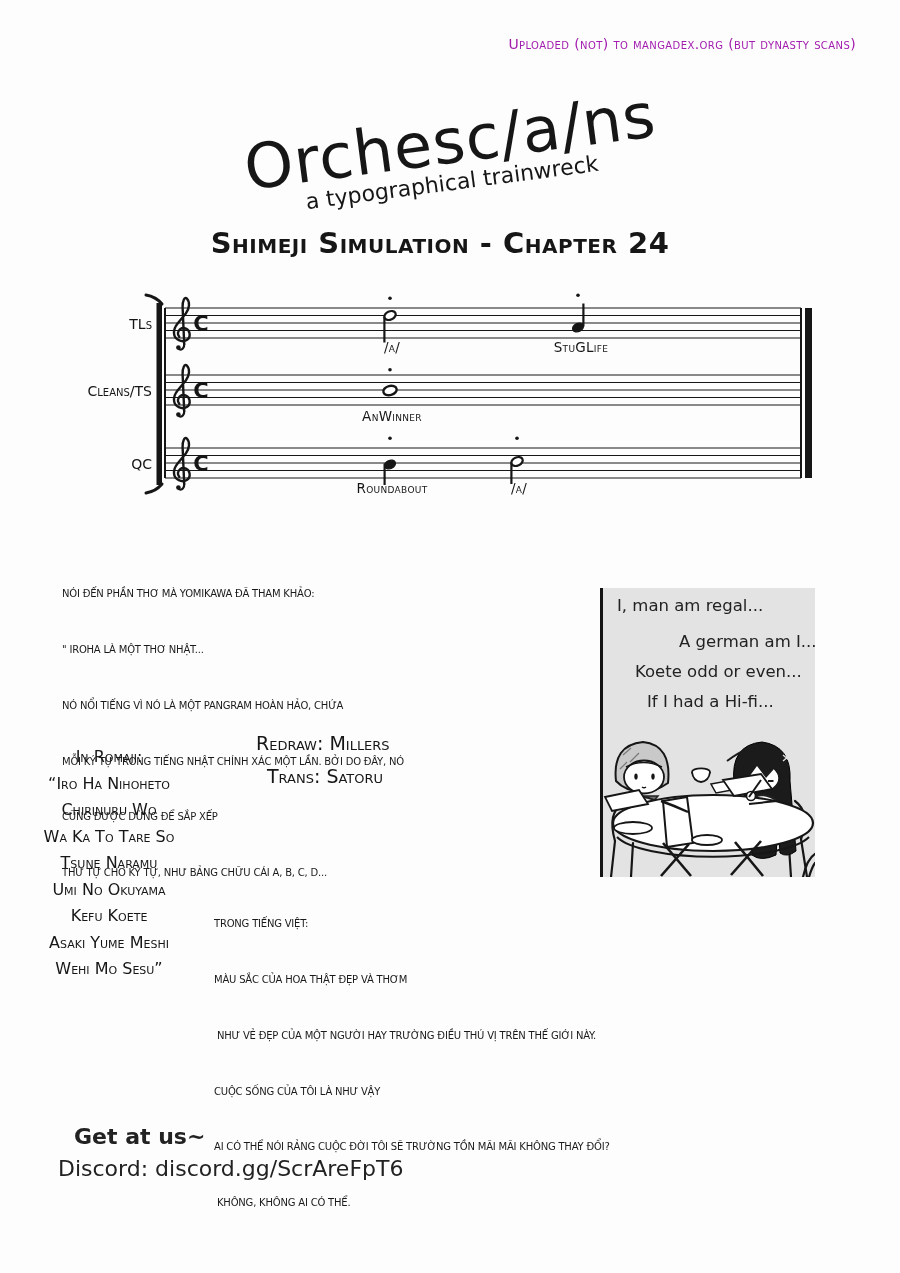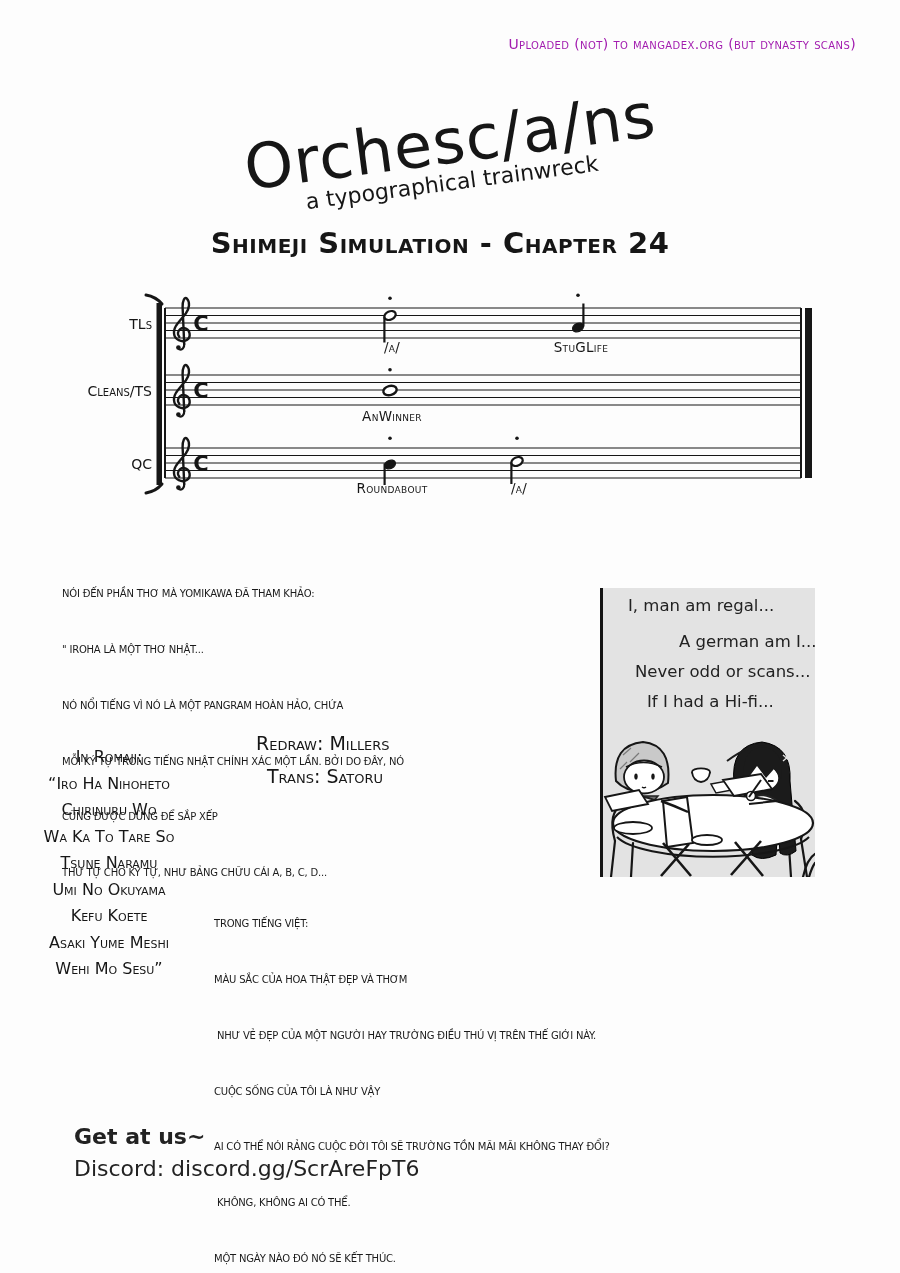--- a/index.html
+++ b/index.html
@@ -48,21 +48,21 @@
   .ln { fill:none; stroke:#161616; stroke-width:2.2; stroke-linecap:round; }
 
   .romaji { top:744px; left:25px; width:168px; text-align:center;
             font-size:16px; line-height:26.5px; }
   .credit { font-size:19px; white-space:nowrap; }
   .redraw { top:732px; left:256px; }
   .trans  { top:765px; left:267px; }
 
   .footer-line { font-size:22px; color:#222; white-space:nowrap; }
   .greet   { top:1124px; left:74px;font-weight:bold; }
-  .discord { top:1156px; left:74px; }
+  .discord { top:1156px; left:58px; }
 </style>
 </head>
 <body>
 
 <div class="page">
 
   <div class="abs upload-note sc">Uploaded (not) to mangadex.org (but dynasty scans)</div>
 
   <div class="abs title">Orchesc/a/ns</div>
   <div class="abs tagline">a typographical trainwreck</div>
@@ -175,23 +175,23 @@
   <div class="abs para intro">
     <div>NÓI ĐẾN PHẦN THƠ MÀ YOMIKAWA ĐÃ THAM KHẢO:</div>
     <div>" IROHA LÀ MỘT THƠ NHẬT...</div>
     <div>NÓ NỔI TIẾNG VÌ NÓ LÀ MỘT PANGRAM HOÀN HẢO, CHỨA</div>
     <div>MỖI KÝ TỰ TRONG TIẾNG NHẬT CHÍNH XÁC MỘT LẦN. BỞI DO ĐÂY, NÓ</div>
     <div>CŨNG ĐƯỢC DÙNG ĐỂ SẮP XẾP</div>
     <div>THỨ TỰ CHO KÝ TỰ, NHƯ BẢNG CHỮU CÁI A, B, C, D...</div>
   </div>
 
   <div class="abs panel">
-    <div class="pal" style="left:25px; top:8px;">I, man am regal...</div>
+    <div class="pal" style="left:14px; top:8px;">I, man am regal...</div>
     <div class="pal" style="left:76px; top:44px;">A german am I...</div>
-    <div class="pal" style="left:32px; top:74px;">Never odd or scans...</div>
+    <div class="pal" style="left:32px; top:74px;">Koete odd or even...</div>
     <div class="pal" style="left:44px; top:104px;">If I had a Hi-fi...</div>
 
     <svg class="illus" viewBox="0 0 212 160">
 
       <path class="ln" d="M 12,124 Q 4,96 20,86"></path>
       <path class="ln" d="M 12,124 L 8,160 M 30,126 L 28,160"></path>
       <path class="ln" d="M 198,122 Q 208,96 192,84"></path>
       <path class="ln" d="M 198,122 L 204,160 M 186,130 L 188,160"></path>
 
       <g>
@@ -255,21 +255,20 @@
   <div class="abs credit sc redraw">Redraw: Millers</div>
   <div class="abs credit sc trans">Trans: Satoru</div>
 
   <div class="abs para viet">
     <div>TRONG TIẾNG VIỆT:</div>
     <div>MÀU SẮC CỦA HOA THẬT ĐẸP VÀ THƠM</div>
     <div> NHƯ VẺ ĐẸP CỦA MỘT NGƯỜI HAY TRƯỜNG ĐIỀU THÚ VỊ TRÊN THẾ GIỚI NÀY.</div>
     <div>CUỘC SỐNG CỦA TÔI LÀ NHƯ VẬY</div>
     <div>AI CÓ THỂ NÓI RẢNG CUỘC ĐỜI TÔI SẼ TRƯỜNG TỒN MÃI MÃI KHÔNG THAY ĐỔI?</div>
     <div> KHÔNG, KHÔNG AI CÓ THỂ.</div>
-    <div>MỘT NGÀY NÀO ĐÓ NÓ SẼ KẾT THÚC.</div>
     
     
   </div>
 
   <div class="abs footer-line greet">Get at us~</div>
   <div class="abs footer-line discord">Discord: discord.gg/ScrAreFpT6</div>
 
 </div>
 
 </body></html>

